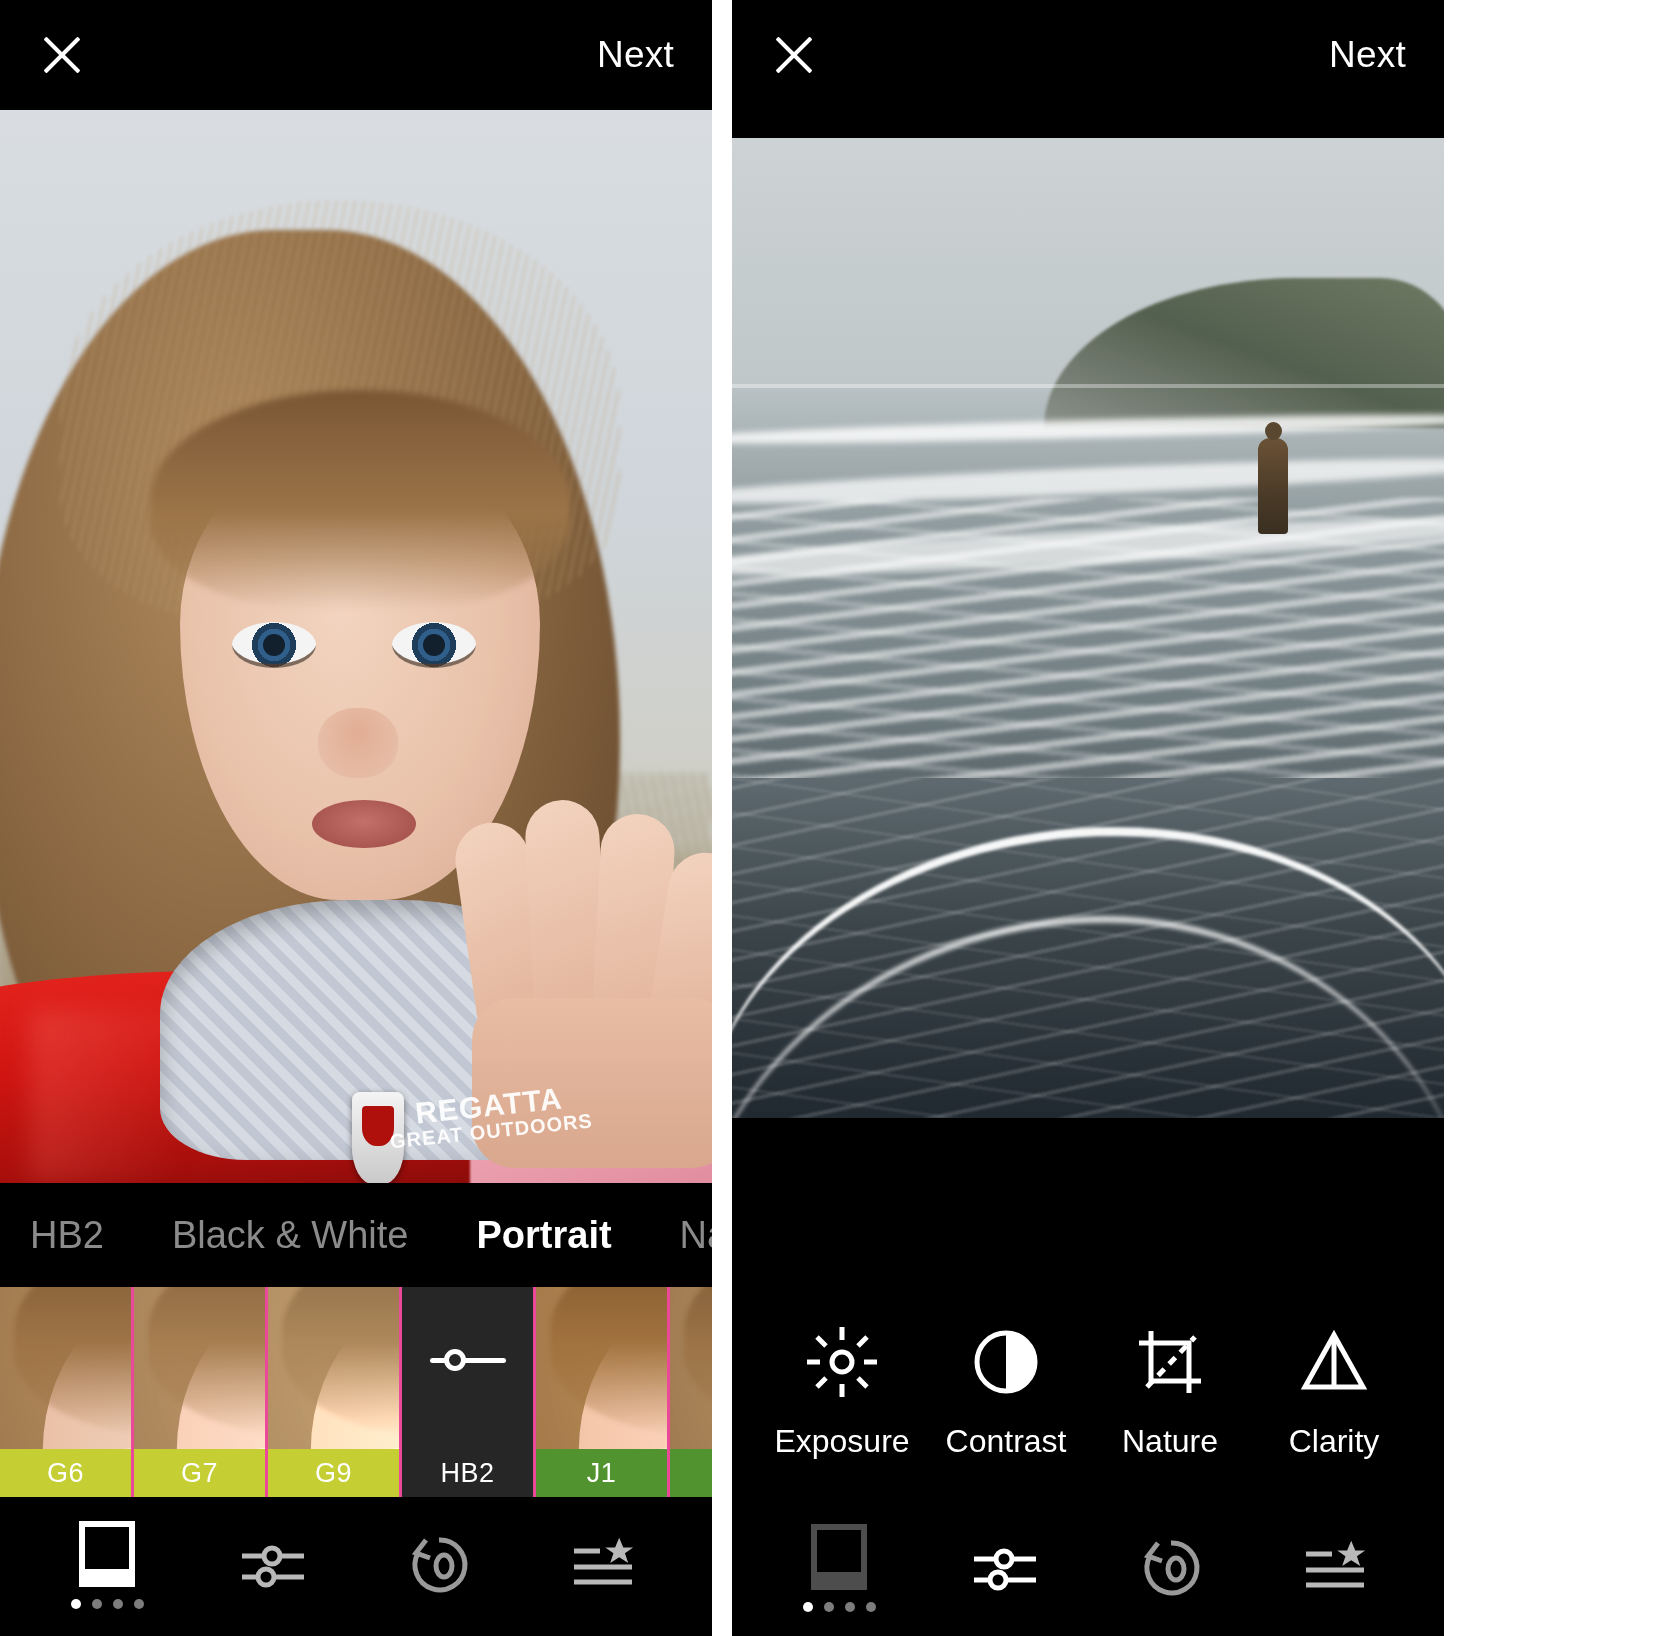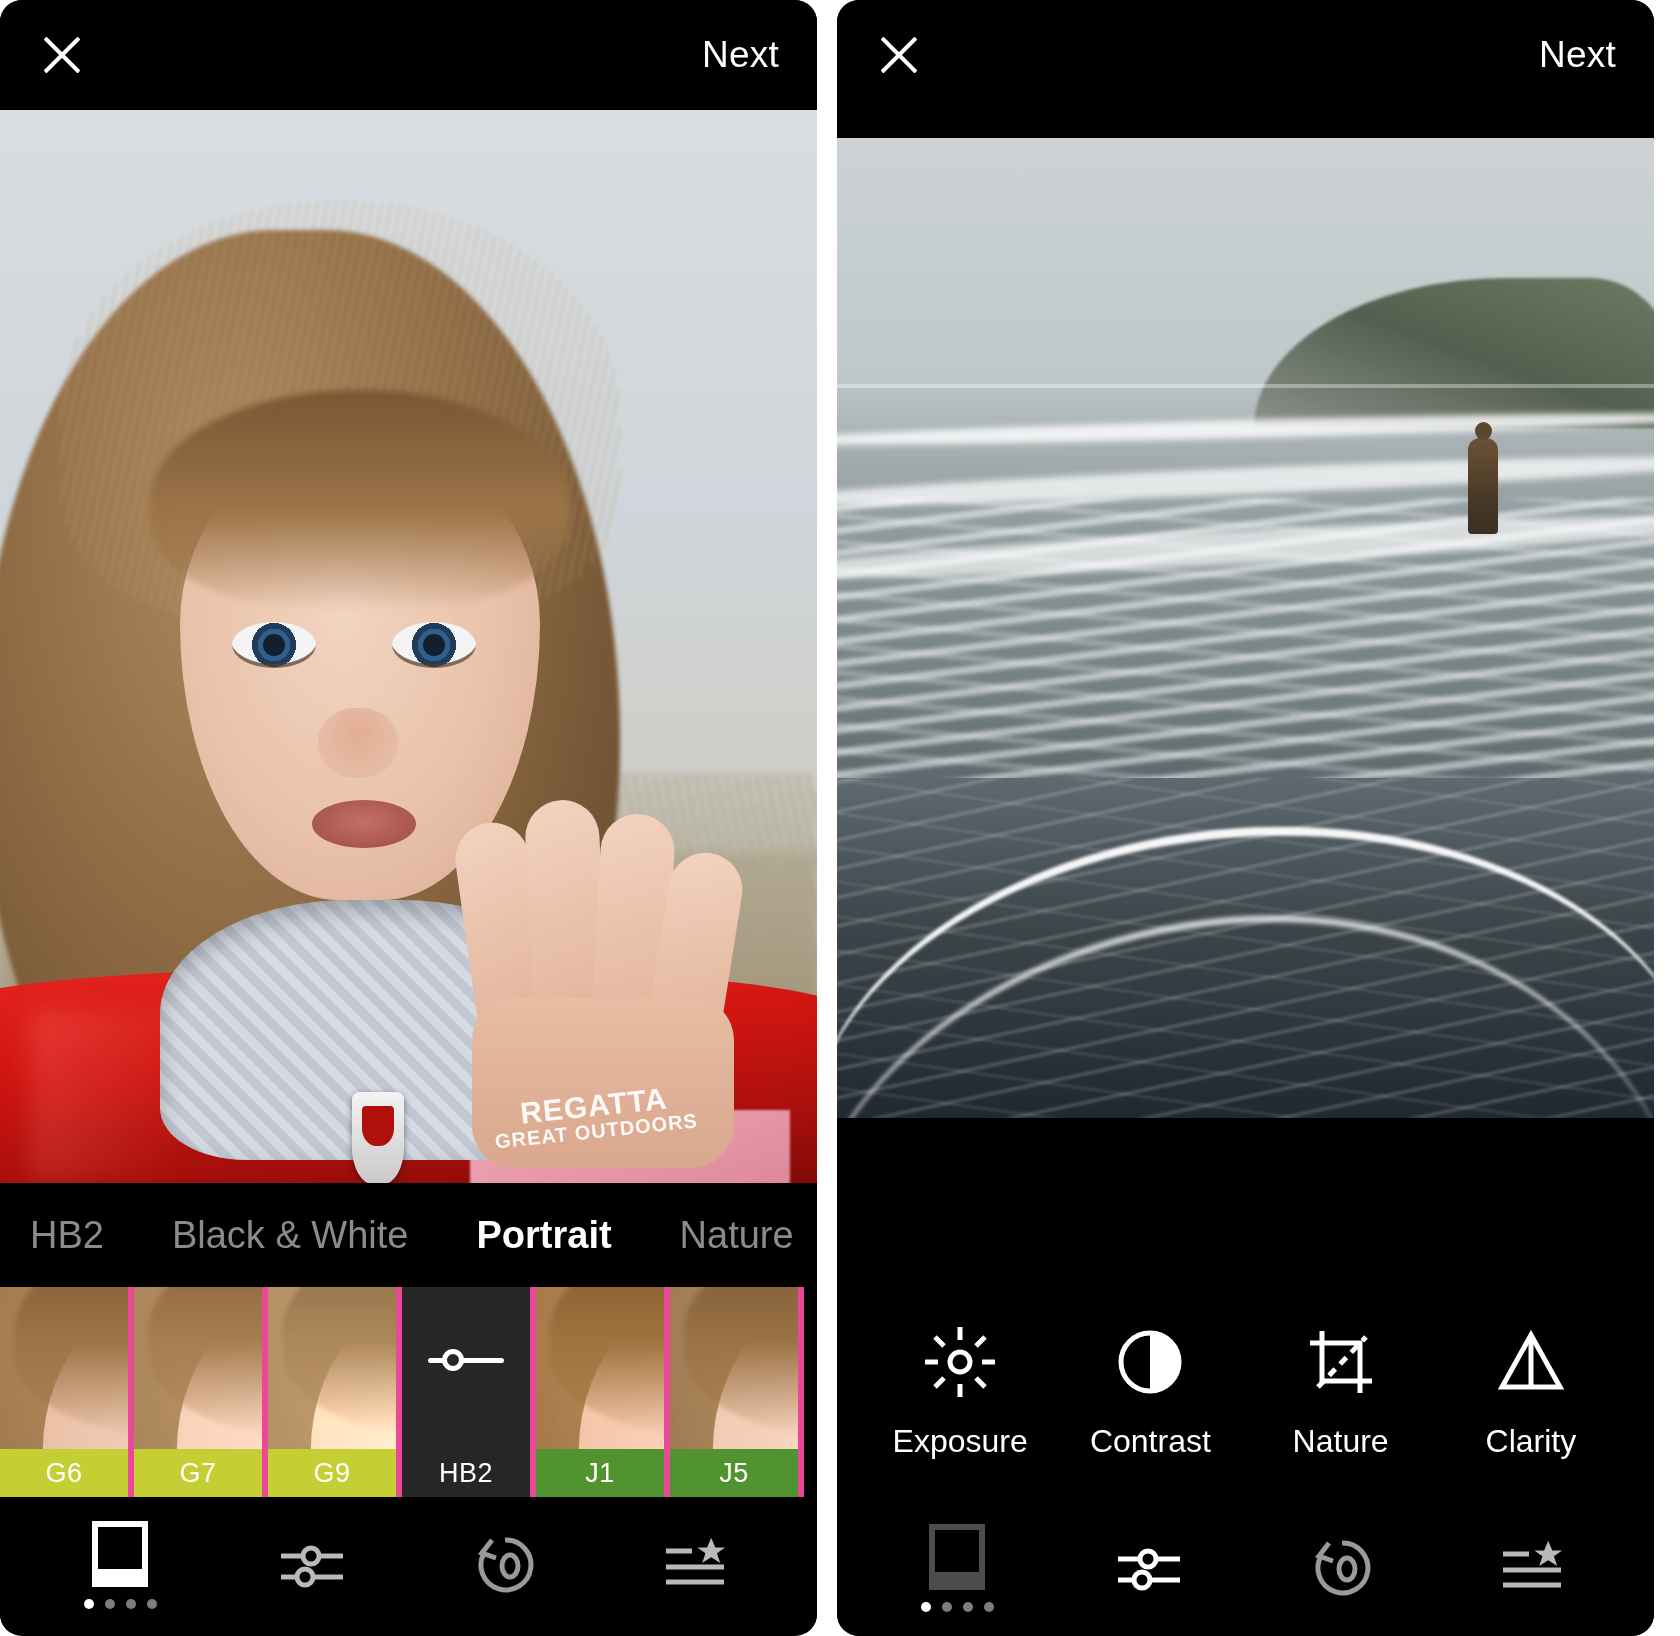--- a/index.html
+++ b/index.html
@@ -10,25 +10,24 @@
     overflow:hidden;
   }
   .stage{
     position:relative;
     width:1680px; height:1636px;
     display:flex;
     background:#ffffff;
   }
   .panel{
     position:relative;
-    width:817px; height:1636px;
+    width:712px; height:1636px;
     background:#000;
     display:flex; flex-direction:column;
     overflow:hidden;
-    border-radius:22px;
   }
   .gutter{ width:20px; height:1636px; background:#ffffff; flex:0 0 20px;}
 
   
   .topbar{
     height:110px; flex:0 0 110px;
     background:#000;
     display:flex; align-items:center; justify-content:space-between;
     padding:0 38px;
   }
@@ -233,21 +232,21 @@
   .tab.first{ padding-left:30px; }
   .tab.active{ color:#ffffff; font-weight:700; }
 
   
   .thumbs{
     height:210px; flex:0 0 210px; background:#000;
     display:flex; overflow:hidden;
   }
   .thumb{
     position:relative; width:134px; height:210px; flex:0 0 134px;
-    border-right:6px solid #ec4899; cursor:pointer; overflow:hidden;
+    border-right:3px solid #ec4899; cursor:pointer; overflow:hidden;
     background:#000;
   }
   .thumb .shot{ position:absolute; left:0; top:0; width:134px; height:165px; overflow:hidden; }
   .thumb .shotInner{
     position:absolute; left:-130px; top:-330px;
     width:420px; height:560px; transform:scale(.96); transform-origin:top left;
   }
   .tlabel{
     position:absolute; left:0; right:0; bottom:0; height:48px;
     display:flex;align-items:center;justify-content:center;

